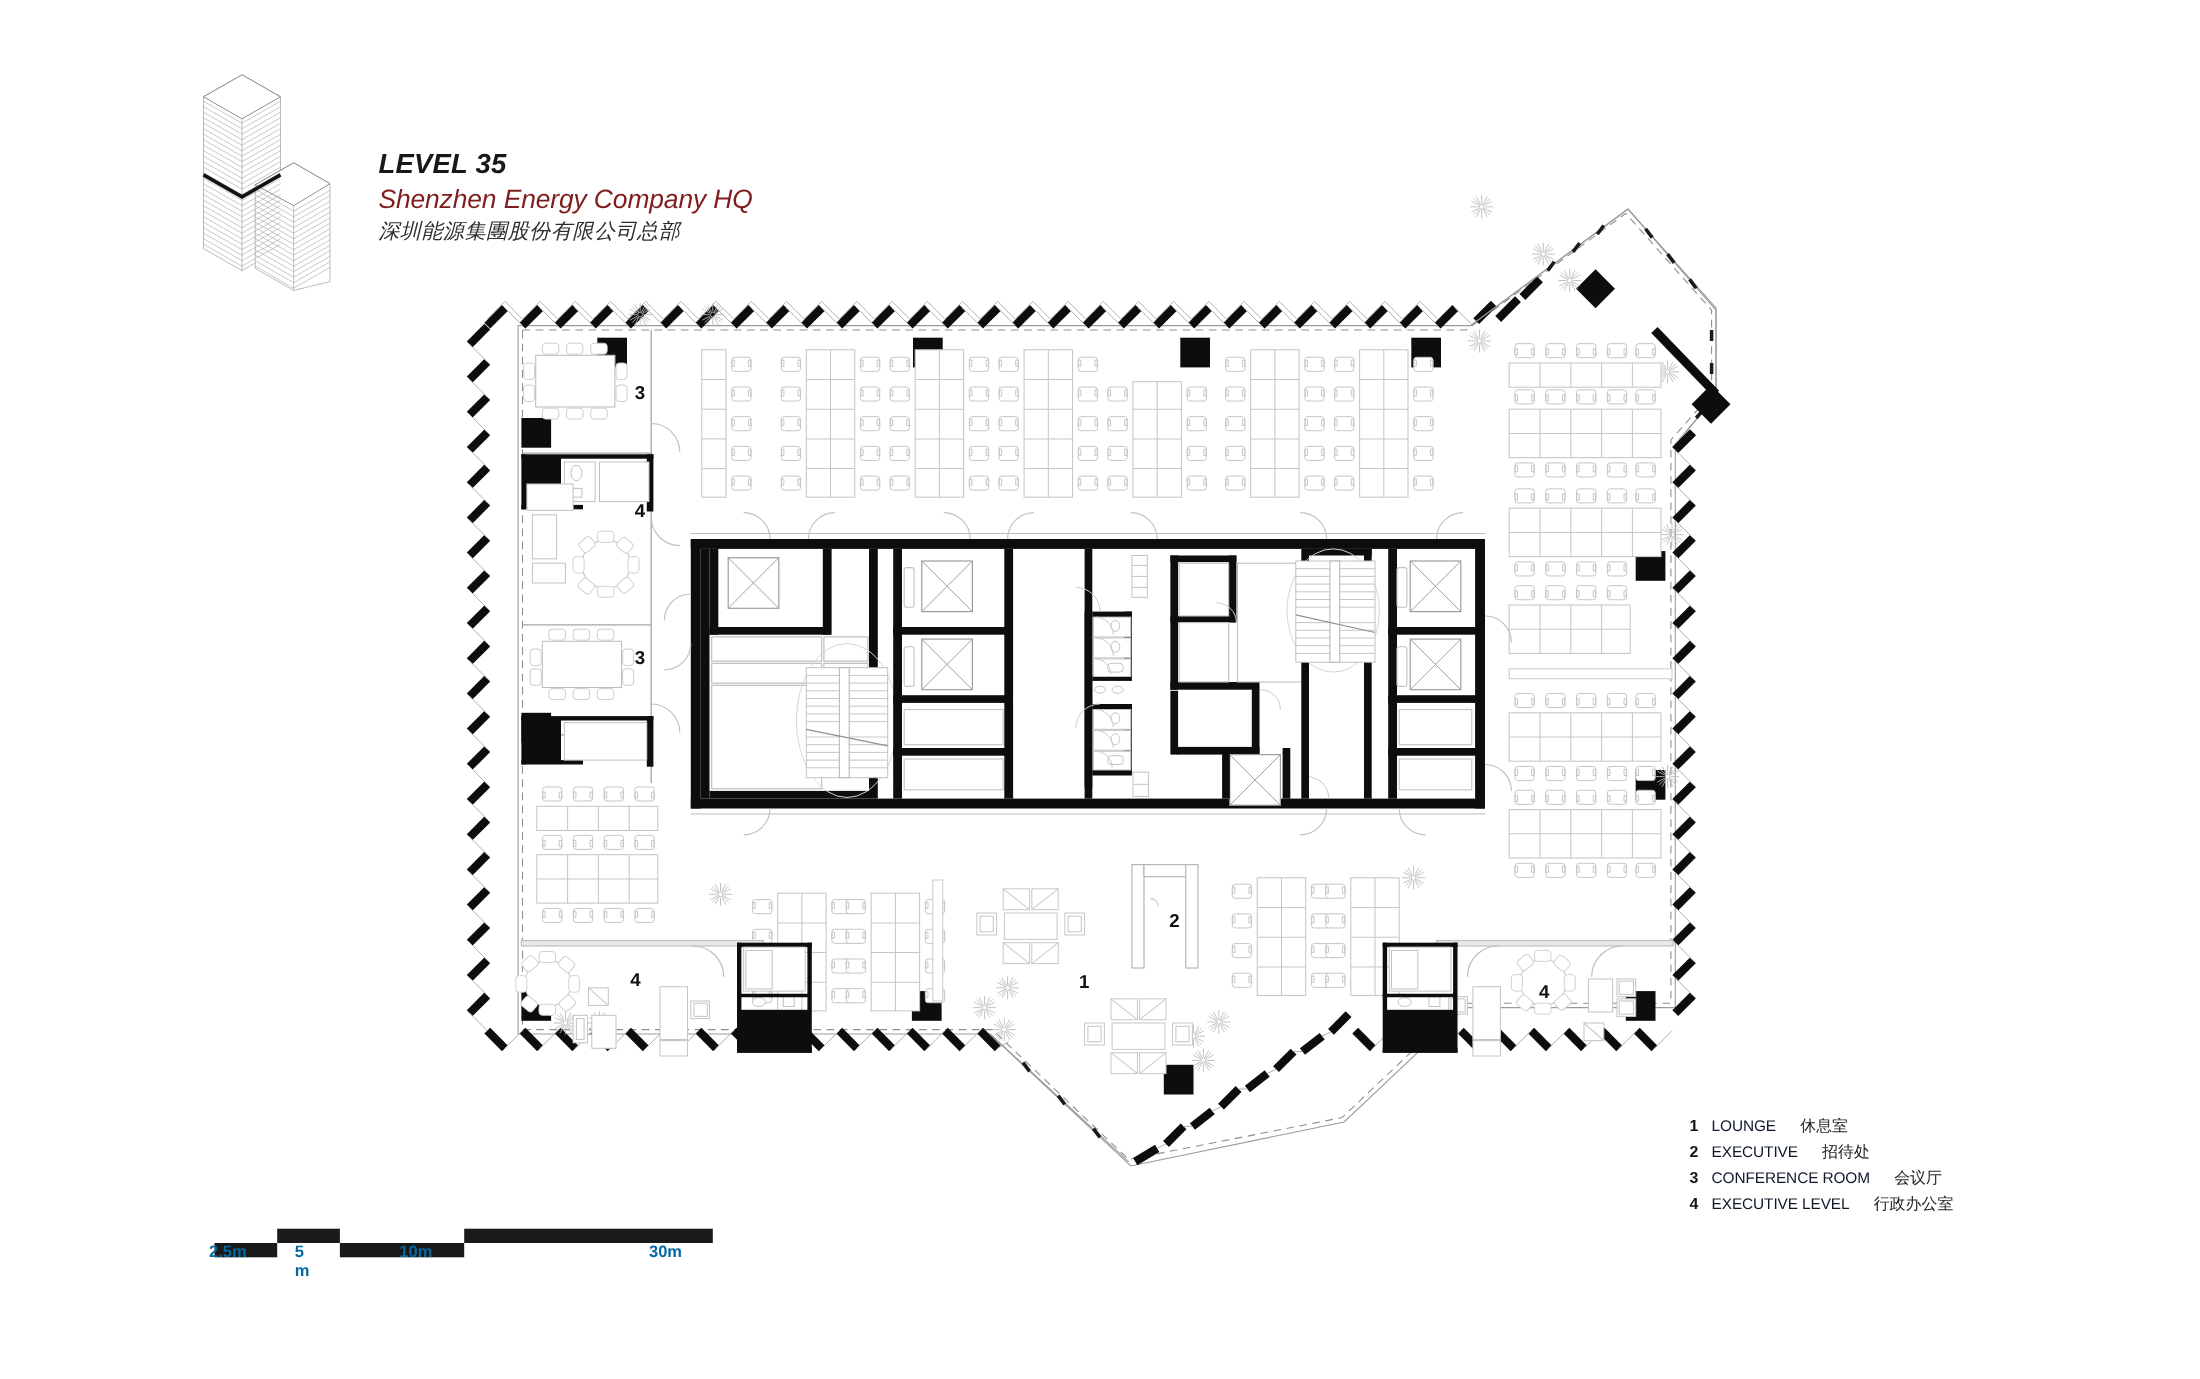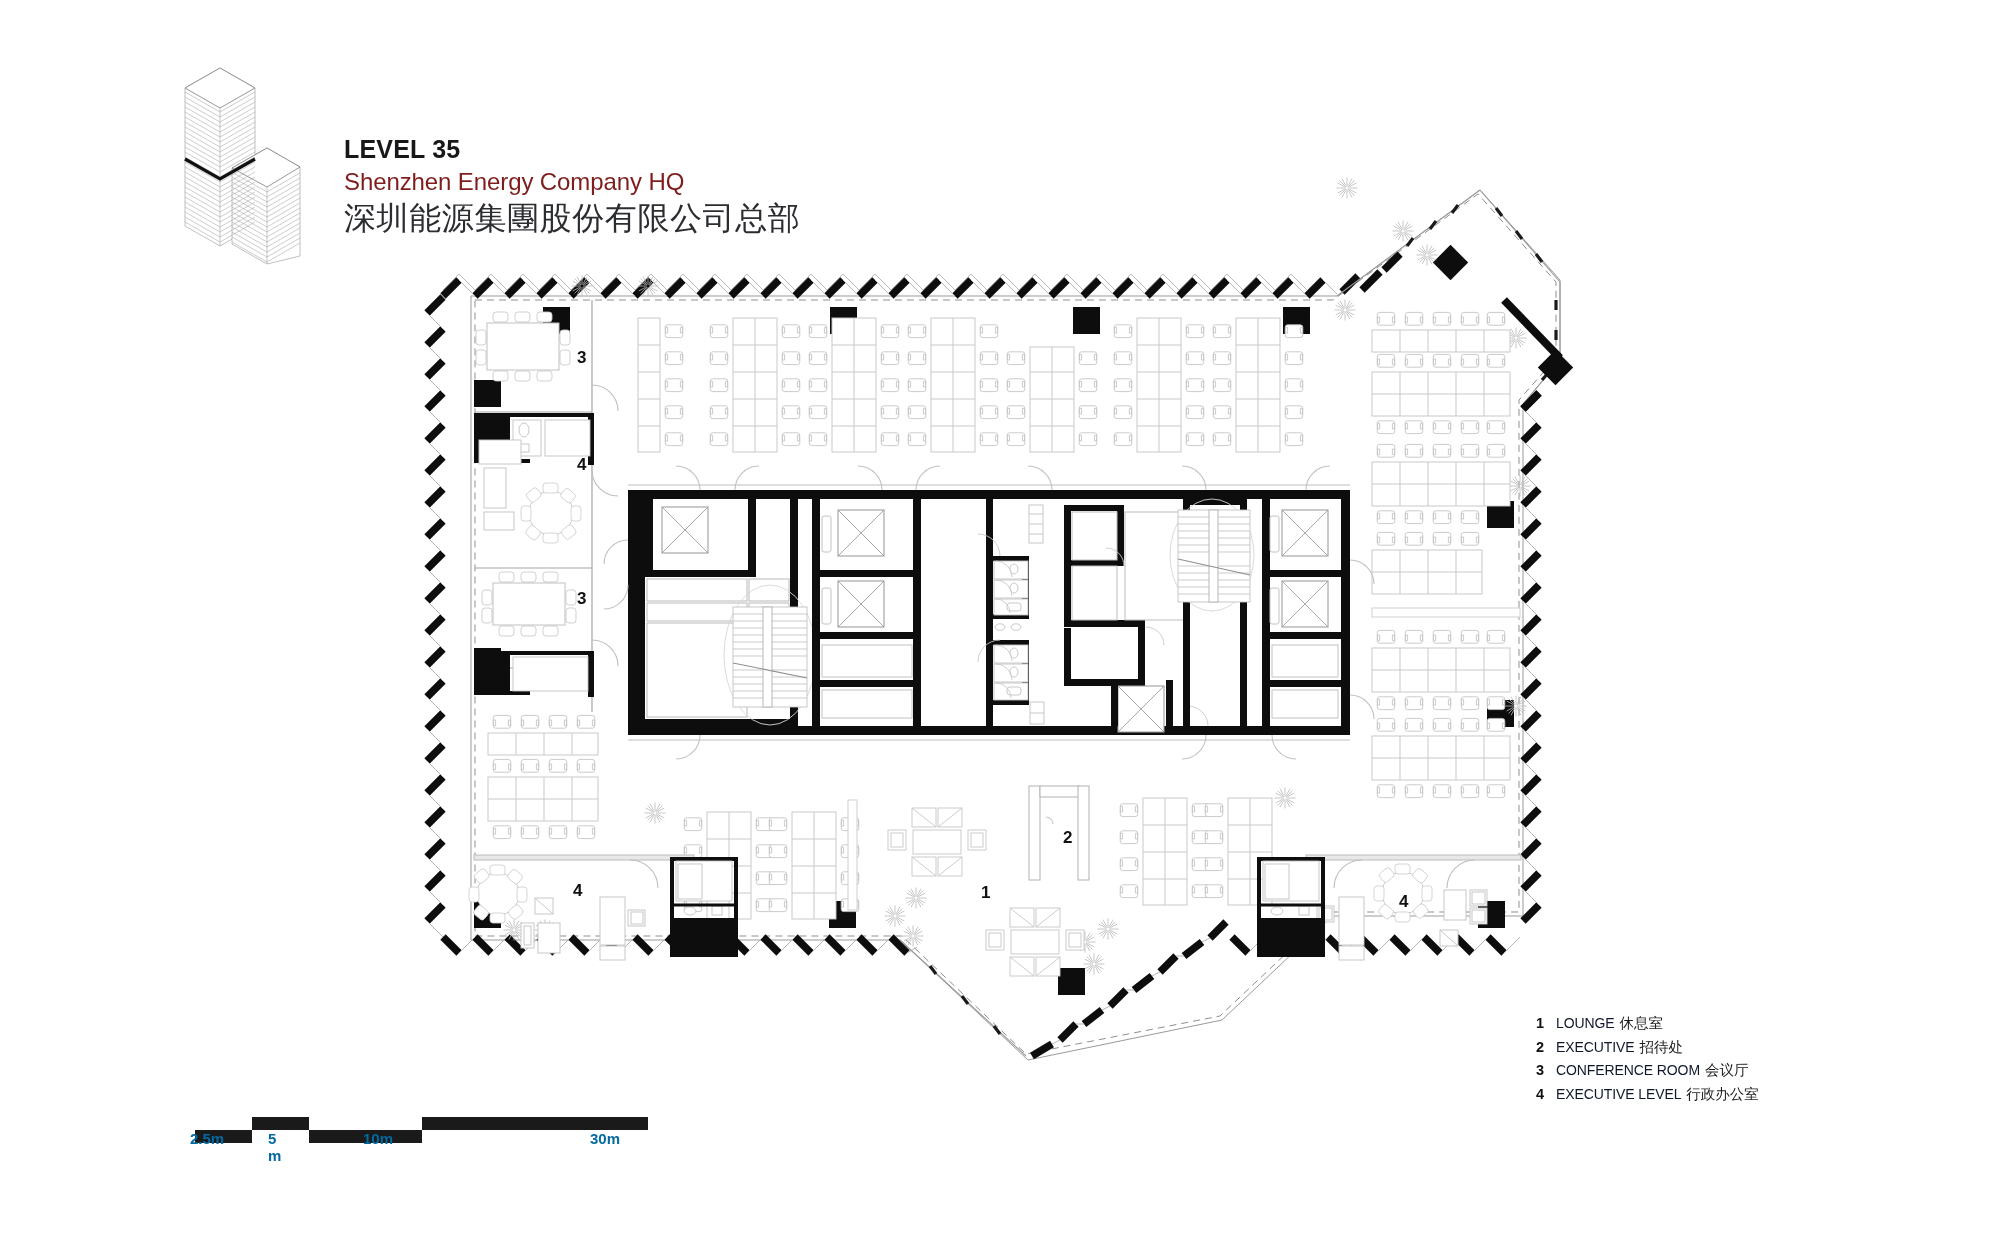--- a/index.html
+++ b/index.html
@@ -5,38 +5,38 @@
 <style>
   html,body{margin:0;padding:0;background:#ffffff;}
   body{
     width:2000px;height:1254px;position:relative;overflow:hidden;
     font-family:"Liberation Sans","DejaVu Sans",sans-serif;
     color:#1a1a1a;
   }
   #sheet{position:absolute;inset:0;}
 
   
-  #title-block{position:absolute;left:172px;top:30px;display:flex;align-items:flex-start;}
+  #title-block{position:absolute;left:172px;top:30px;display:flex;align-items:flex-start;font-style:italic;}
   #key-plan{width:130px;height:235px;flex:0 0 auto;}
   #title-text{margin-left:42px;padding-top:105px;}
   #level-label{font-size:25px;font-weight:bold;letter-spacing:0.2px;line-height:1.15;color:#17181a;}
   #project-en{font-size:24px;font-weight:400;line-height:1.28;color:#7f1d1d;margin-top:3px;letter-spacing:-0.1px;}
-  #project-cn{font-size:32px;font-weight:400;line-height:1.28;color:#2b2d30;margin-top:1px;
+  #project-cn{font-size:19px;font-weight:400;line-height:1.28;color:#2b2d30;margin-top:1px;
               font-family:"DejaVu Sans","Liberation Sans",sans-serif;letter-spacing:0.6px;}
 
   
   #plan-wrap{position:absolute;left:0;top:0;width:2000px;height:1254px;pointer-events:none;}
   #plan-svg{width:2000px;height:1254px;display:block;}
 
   
   #legend{position:absolute;left:1536px;top:1014px;}
   .legend-row{display:flex;align-items:baseline;height:23.5px;white-space:nowrap;}
   .legend-num{width:20px;font-size:14.5px;font-weight:bold;color:#111;}
   .legend-en{font-size:14px;font-weight:400;color:#0f172a;letter-spacing:-0.1px;}
-  .legend-cn{font-size:14.5px;color:#1c1c1c;margin-left:5px;
+  .legend-cn{font-size:14.5px;color:#1c1c1c;margin-left:22px;
              font-family:"DejaVu Sans","Liberation Sans",sans-serif;}
 
   
   #scalebar{position:absolute;left:150px;top:1070px;}
   #bar-svg{position:absolute;left:0px;top:40px;}
   .scale-lbl{position:absolute;font-size:15px;font-weight:bold;color:#0369a1;top:60px;}
 </style>
 </head>
 <body>
 

